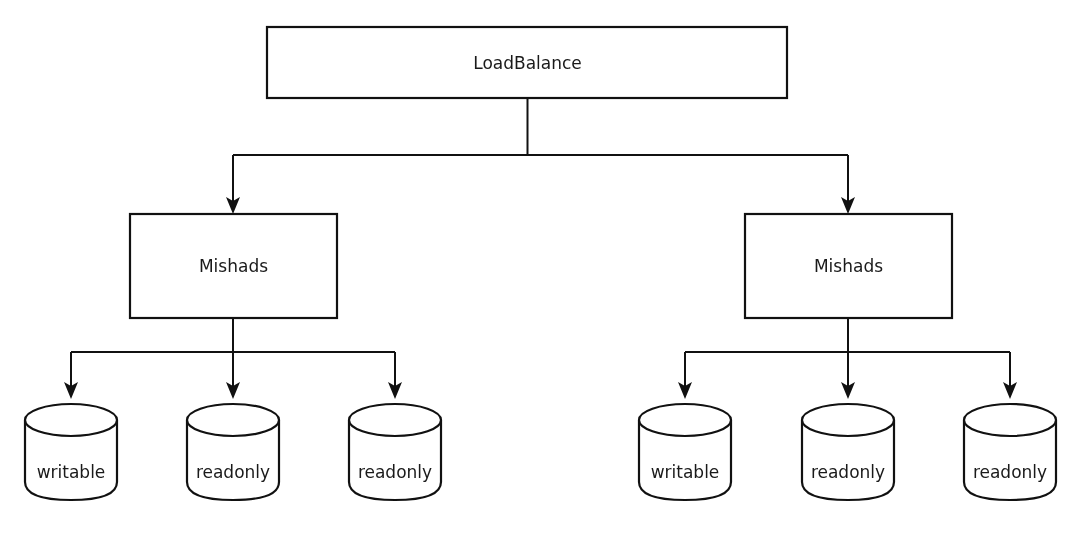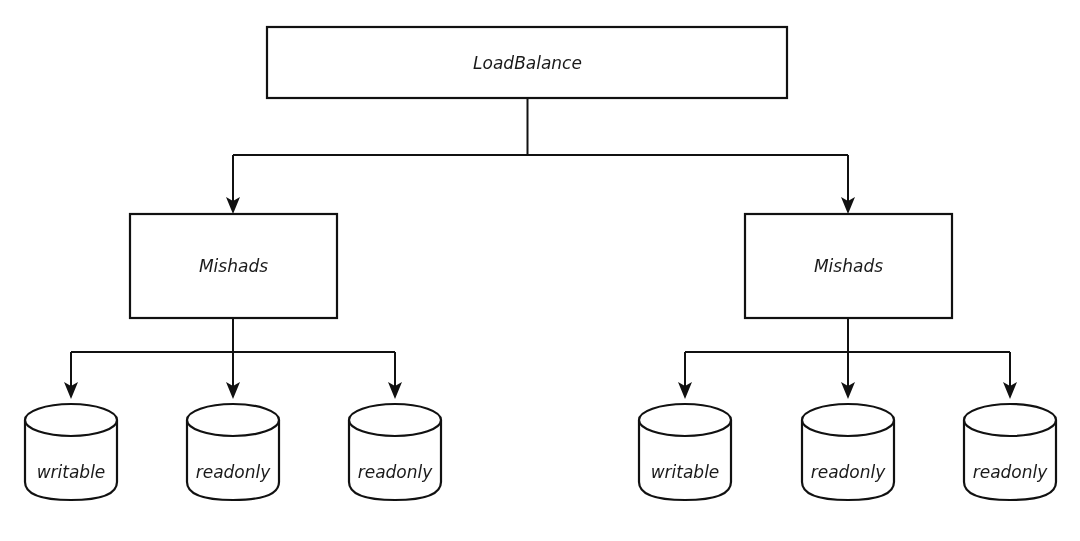--- a/index.html
+++ b/index.html
@@ -10,21 +10,20 @@
   }
   body {
     font-family: "DejaVu Sans", "Liberation Sans", sans-serif;
   }
   #diagram-root {
     position: relative;
     width: 1080px;
     height: 541px;
     background: #ffffff;
     overflow: hidden;
-    font-style: italic;
   }
   #diagram-svg {
     position: absolute;
     left: 0;
     top: 0;
     width: 1080px;
     height: 541px;
     display: block;
   }
   .node-box {

